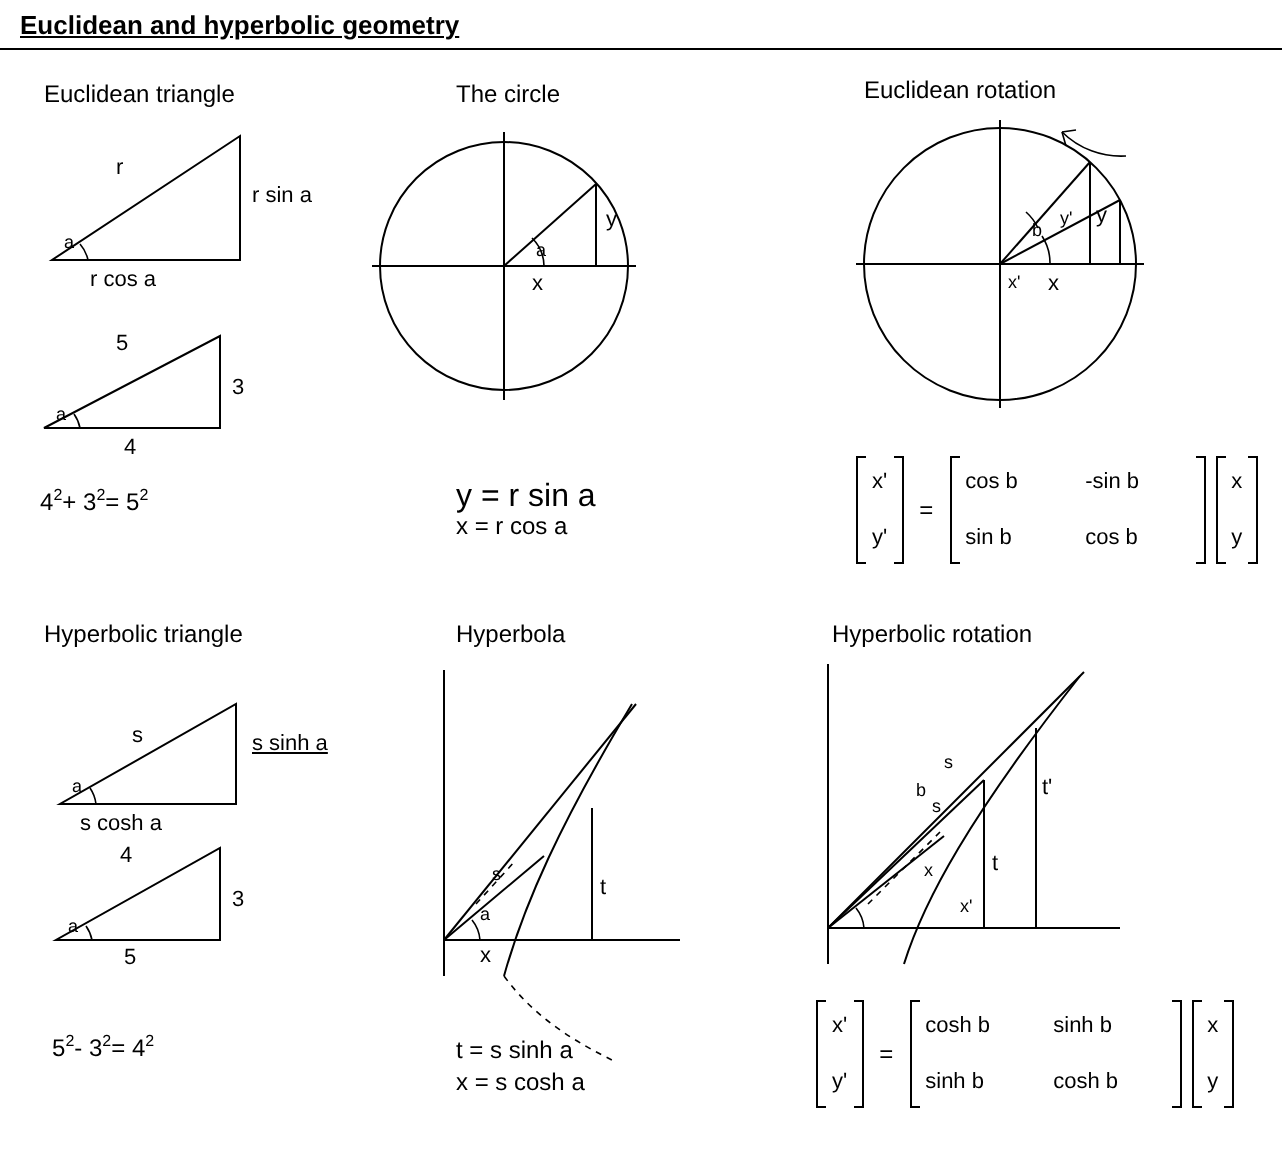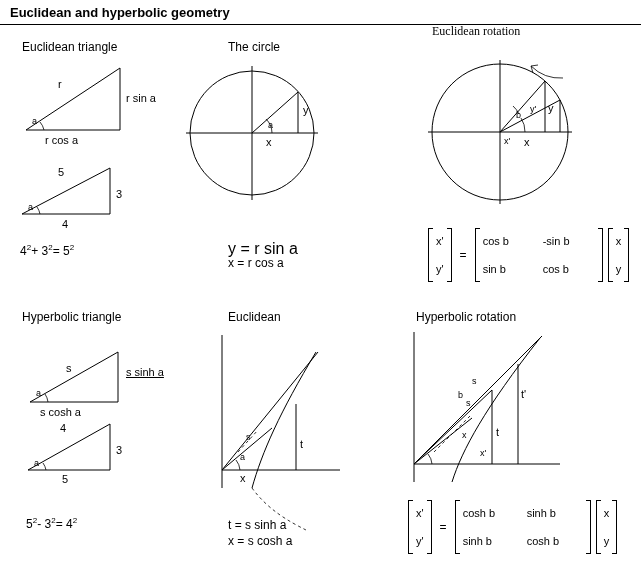--- a/index.html
+++ b/index.html
@@ -7,21 +7,21 @@
     width:641px;height:586px;
     background:#ffffff;
     font-family:"Liberation Sans", sans-serif;
     color:#000;
     position:relative;
     overflow:hidden;
   }
   .page{position:relative;width:641px;height:586px;}
   .title{
     position:absolute;left:10px;top:5px;
-    font-size:13px;font-weight:bold;
+    font-size:13px;font-weight:bold;text-decoration:underline;
   }
   .hr{
     position:absolute;left:0;top:24px;width:641px;height:1px;background:#000;
   }
   .panel-title{position:absolute;font-size:12px;}
   .lbl{position:absolute;font-size:11px;white-space:nowrap;}
   .lbl.sm{font-size:9px;}
   svg{position:absolute;left:0;top:0;overflow:visible;}
   .stroke{stroke:#000;fill:none;stroke-width:1;}
   .thin{stroke:#000;fill:none;stroke-width:0.8;}
@@ -91,21 +91,21 @@
     <path class="thin" d="M 272 133 A 20 20 0 0 0 266 119"></path>
   </svg>
 
   <div class="lbl sm" style="left:268px;top:120px;">a</div>
   <div class="lbl" style="left:303px;top:104px;">y</div>
   <div class="lbl" style="left:266px;top:136px;">x</div>
 
   <div class="lbl" style="left:228px;top:240px;font-size:16px;">y = r sin a</div>
   <div class="lbl" style="left:228px;top:256px;font-size:12px;">x = r cos a</div>
 
-  <div class="panel-title" style="left:432px;top:24px;font-family:Liberation Serif, serif;">Euclidean rotation</div>
+  <div class="panel-title" style="left:432px;top:38px;">Euclidean rotation</div>
 
   <svg width="641" height="586">
     <circle class="stroke" cx="500" cy="132" r="68"></circle>
     <line class="stroke" x1="428" y1="132" x2="572" y2="132"></line>
     <line class="stroke" x1="500" y1="60" x2="500" y2="204"></line>
 
     <line class="stroke" x1="500" y1="132" x2="560" y2="100"></line>
     <line class="stroke" x1="560" y1="100" x2="560" y2="132"></line>
 
     <line class="stroke" x1="500" y1="132" x2="545" y2="81"></line>
@@ -166,21 +166,21 @@
   <div class="lbl" style="left:116px;top:444px;">3</div>
   <div class="lbl" style="left:62px;top:473px;">5</div>
   <div class="lbl sm" style="left:34px;top:458px;">a</div>
 
   <div class="lbl" style="left:26px;top:516px;font-size:12px;">
     <span>5</span><sup>2</sup><span>-</span>
     <span>3</span><sup>2</sup><span>=</span>
     <span>4</span><sup>2</sup>
   </div>
 
-  <div class="panel-title" style="left:228px;top:310px;">Euclidean</div>
+  <div class="panel-title" style="left:228px;top:310px;">Hyperbola</div>
 
   <svg width="641" height="586">
 
     <line class="stroke" x1="222" y1="335" x2="222" y2="488"></line>
     <line class="stroke" x1="222" y1="470" x2="340" y2="470"></line>
 
     <line class="stroke" x1="222" y1="470" x2="318" y2="352"></line>
 
     <path class="stroke" d="M 252 488 C 262 452 280 412 316 352"></path>
 

